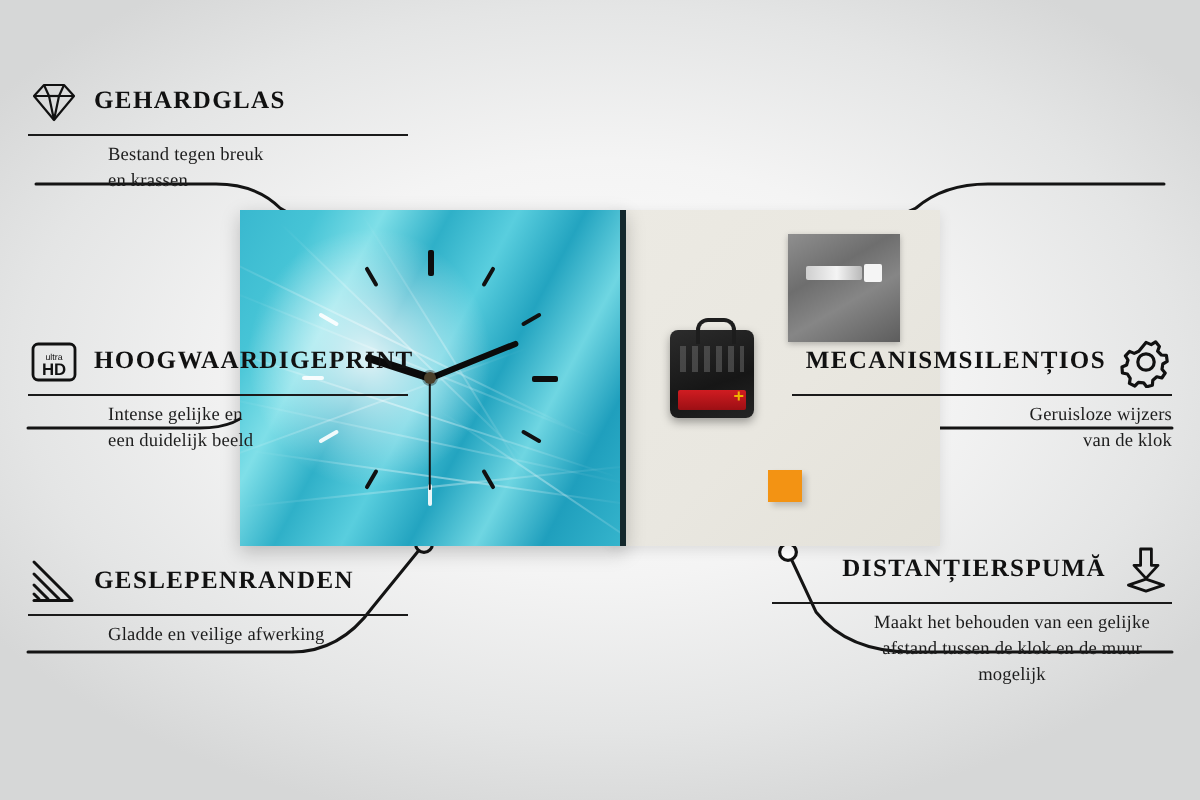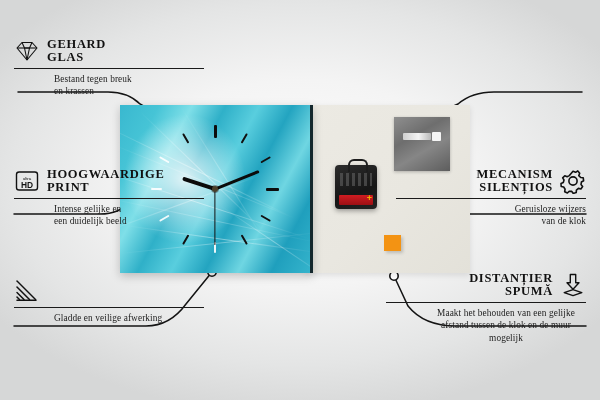--- a/index.html
+++ b/index.html
@@ -9,21 +9,21 @@
     background:#e9eaea;
   }
   .stage{position:relative;width:600px;height:400px;overflow:hidden;
     background:
       radial-gradient(ellipse 62% 58% at 50% 46%, #fdfdfd 0%, #f4f4f4 45%, #e4e5e5 78%, #d6d7d7 100%);
   }
   
   .feat{position:absolute;width:190px;}
   .feat .head{display:flex;align-items:center;gap:7px;}
   .feat.right .head{justify-content:flex-end;}
-  .titles{display:flex;flex-direction:column;line-height:1.06;}
+  .titles{display:flex;flex-direction:row;line-height:1.06;}
   .t-line{font-size:12.5px;font-weight:700;letter-spacing:.7px;color:#111;
           white-space:nowrap;font-family:"Liberation Serif", serif;}
   .feat.right .titles{align-items:flex-end;text-align:right;}
   .rule{height:1px;background:#1a1a1a;margin:3px 0 4px 0;width:100%;}
   .desc{font-size:9.3px;color:#1d1d1d;line-height:1.38;letter-spacing:.1px;margin-left:40px;}
   .feat.right .desc{text-align:right;}
   .ico{width:26px;height:26px;flex:0 0 26px;display:block;}
   .ico svg{display:block;width:26px;height:26px;}
 
   
@@ -233,20 +233,24 @@
         <svg viewBox="0 0 26 26">
             <g stroke="#111" stroke-width="1.5" stroke-linecap="round">
           <line x1="3" y1="3" x2="21.5" y2="21.5"></line>
           <line x1="3" y1="9" x2="15.5" y2="21.5"></line>
           <line x1="3" y1="14.5" x2="10" y2="21.5"></line>
           <line x1="3" y1="19" x2="5.5" y2="21.5"></line>
           <line x1="3" y1="22.2" x2="22" y2="22.2"></line>
             </g>
           </svg>
       </span>
+      <span class="titles">
+        <span class="t-line">GESLEPEN</span>
+        <span class="t-line">RANDEN</span>
+      </span>
     </div>
     <div class="rule"></div>
     <div class="desc" style="white-space:pre-line">Gladde en veilige afwerking</div>
   </div>
 
 
   <div class="feat right" id="f-mech">
     <div class="head">
       <span class="titles">
         <span class="t-line">MECANISM</span>

